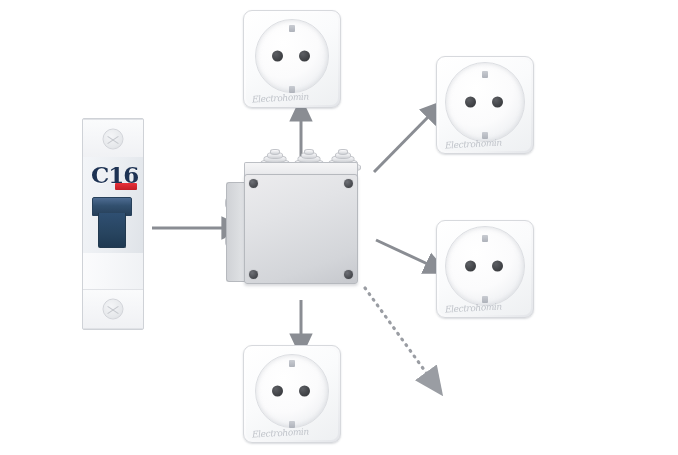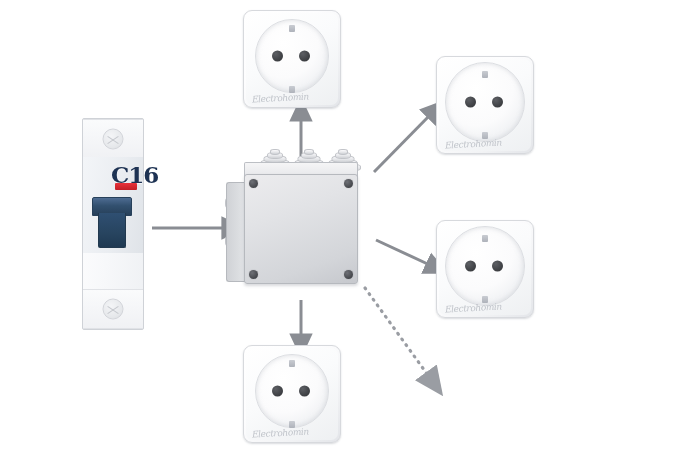--- a/index.html
+++ b/index.html
@@ -203,21 +203,20 @@
   .br-code {
     position: absolute;
     left: 8px; top: 4px;
     font-family: "DejaVu Serif", serif;
     font-weight: bold;
     font-size: 23px;
     color: #1d3253;
     letter-spacing: -1px;
     text-shadow: 0 1px 0 rgba(255,255,255,0.7);
     user-select: none;
-    margin-left: 20px;
   }
   .br-flag {
     position: absolute;
     right: 6px; top: 26px;
     width: 22px; height: 7px;
     background: linear-gradient(180deg,#e8323a 0%,#c21e26 100%);
     border-radius: 1px;
   }
   .br-lever-top {
     position: absolute;

